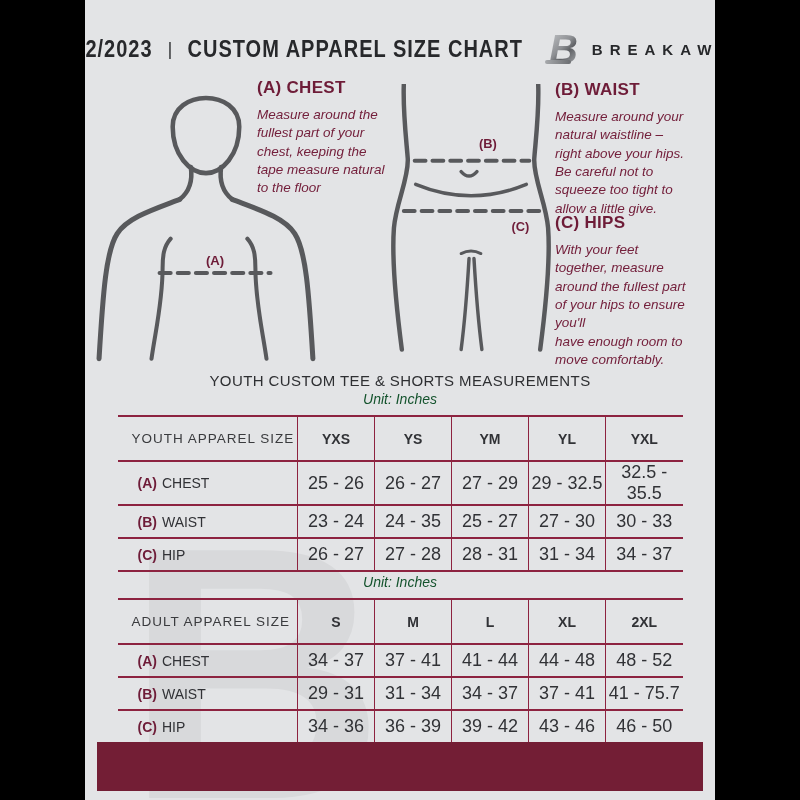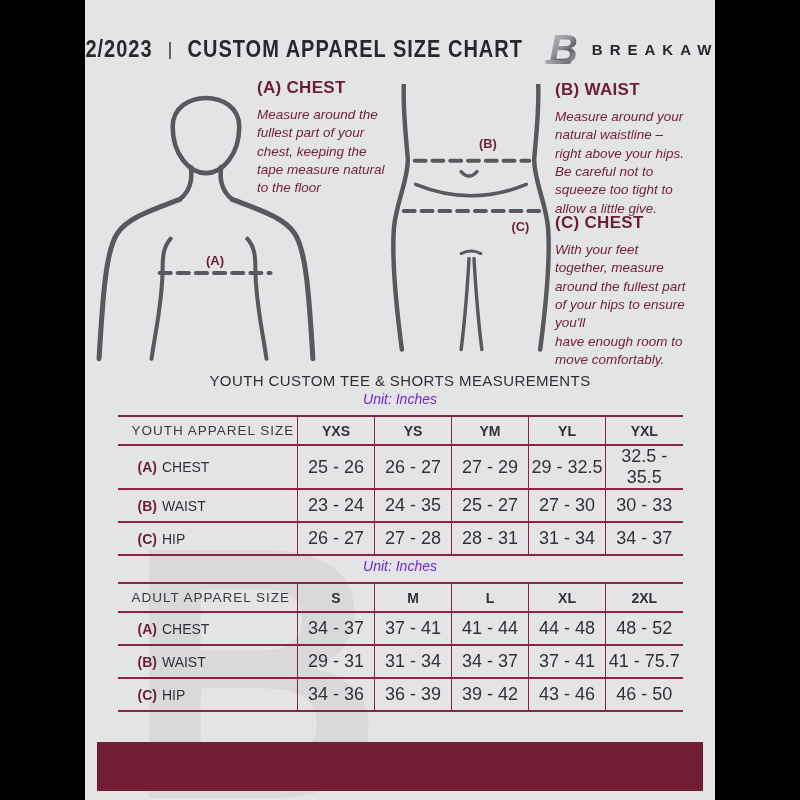--- a/index.html
+++ b/index.html
@@ -73,36 +73,36 @@
   }
 
   
   .measure-section { position: relative; z-index: 2; }
   .section-title {
     text-align: center; font-weight: normal; font-size: 15px;
     color: #2e2f32; letter-spacing: 0.4px; margin-top: 10px;
   }
   .section-unit {
     text-align: center; font-style: italic; font-size: 14px;
-    color: #6d28d9; margin-top: 2px;
+    color: #14532d; margin-top: 2px;
   }
   table.size-table {
     width: 565px; margin: 8px auto 0 auto;
     border-collapse: collapse; table-layout: fixed;
     border-top: 2px solid #8d2340; border-bottom: 2px solid #8d2340;
   }
   .size-table col.c0 { width: 180px; }
   .size-table col.cn { width: 77px; }
   .size-table th, .size-table td {
     border-bottom: 2px solid #8d2340;
     border-left: 1.5px solid #8d2340;
     height: 33px; text-align: center; vertical-align: middle;
     color: #313236; font-size: 18px;
   }
-  .size-table tr:first-child th { height: 29px; }
+  .size-table tr:first-child th { height: 45px; }
   .size-table th { font-weight: bold; font-size: 14px; }
   .size-table th.label-col, .size-table td.label-col {
     border-left: none; text-align: left;
   }
   .size-table th.label-col {
     font-weight: normal; font-size: 13.5px; letter-spacing: 1px;
     color: #3a3b3e; padding-left: 14px;
   }
   .size-table td.label-col { padding-left: 20px; font-size: 14px; }
   .row-prefix { color: #6e1c38; font-weight: bold; margin-right: 5px; }
@@ -189,21 +189,21 @@
       <div class="inst inst-b">
         <div class="inst-heading">(B) WAIST</div>
         <div class="inst-body">Measure around your
 natural waistline –
 right above your hips.
 Be careful not to
 squeeze too tight to
 allow a little give.</div>
       </div>
       <div class="inst inst-c">
-        <div class="inst-heading">(C) CHEST</div>
+        <div class="inst-heading">(C) HIPS</div>
         <div class="inst-body">With your feet
 together, measure
 around the fullest part
 of your hips to ensure
 you'll
 have enough room to
 move comfortably.</div>
       </div>
     </div>
 

